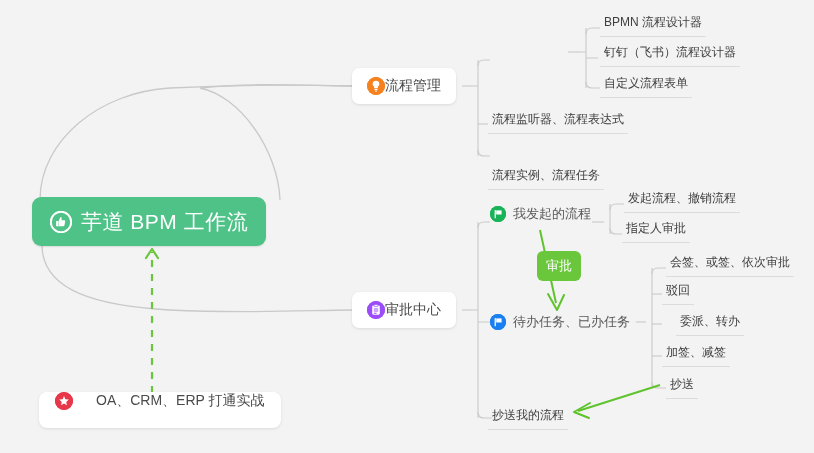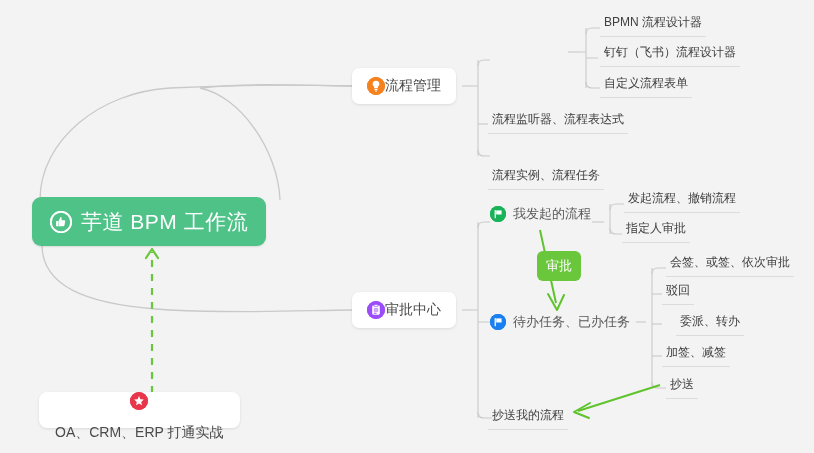--- a/index.html
+++ b/index.html
@@ -109,30 +109,28 @@
     font-size: 13px;
     padding: 6px 9px;
     z-index: 6;
     white-space: nowrap;
   }
 
   
   .note-card {
     position: absolute;
     display: flex;
-    align-items: center;
-    gap: 14px;
+    gap: 23px;
     background: #ffffff;
     border-radius: 8px;
     padding: 0 16px;
     height: 36px;
     box-sizing: border-box;
     box-shadow: 0 1px 3px rgba(0,0,0,.10);
     z-index: 5;
-    flex-direction: column;
   }
   .note-card .t {
     color: #4a4a4a;
     font-size: 14px;
     white-space: nowrap;
   }
 </style>
 </head>
 <body>
 

